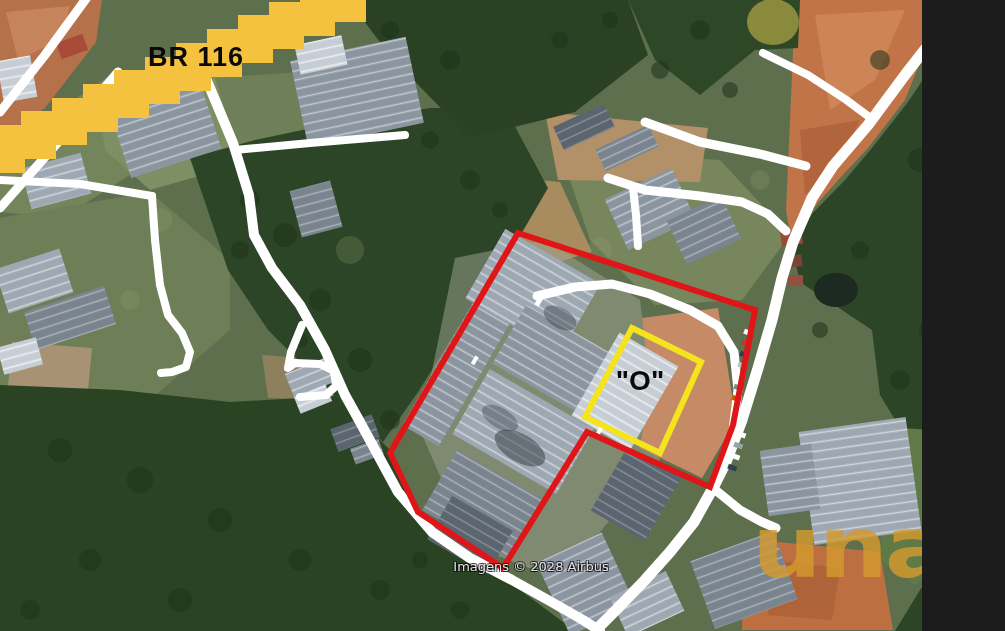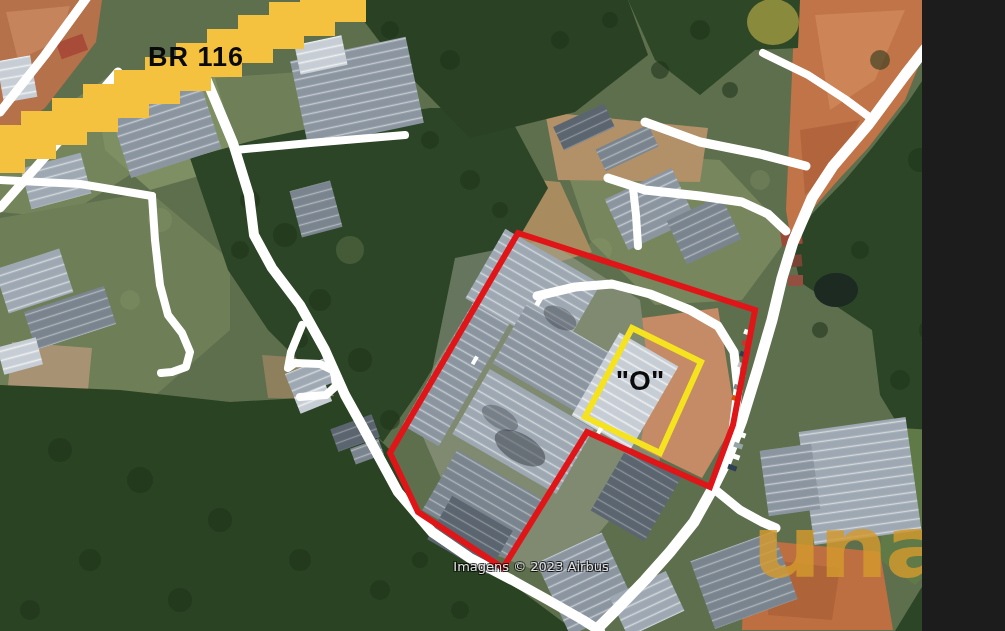--- a/index.html
+++ b/index.html
@@ -226,15 +226,15 @@
   </g>
 
   <g>
     <polygon class="red-line" points="518,233 755,310 733,425 710,487 587,432 503,568 418,512 390,453"></polygon>
     <polygon class="yellow-line" points="632,328 701,362 660,453 585,417"></polygon>
   </g>
 </svg>
 
 <div class="map-label br-label">BR 116</div>
 <div class="map-label o-label">"O"</div>
-<div class="attrib">Imagens © 2023 Airbus</div>
+<div class="attrib">Imagens © 2028 Airbus</div>
 <div class="wm">una</div>
 </div>
 
 </body></html>

